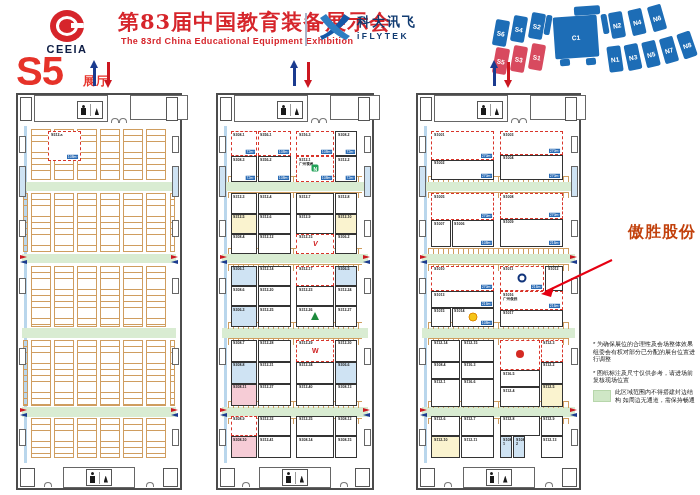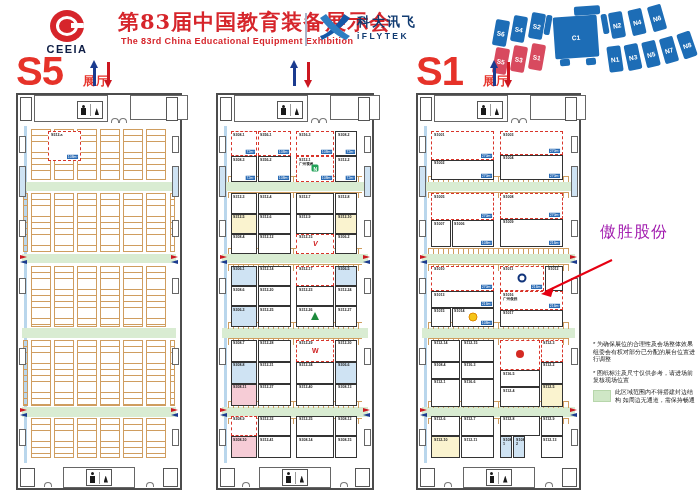--- a/index.html
+++ b/index.html
@@ -77,21 +77,21 @@
       padding:0 1px;transform:scale(.85);transform-origin:100% 100%}
   .lg{position:absolute;left:50%;top:46%;transform:translate(-50%,-50%);z-index:4}
   .lg-seewo{width:7px;height:7px;background:#21a258;border-radius:1.5px;color:#fff;font-size:5px;font-weight:bold;display:flex;align-items:center;justify-content:center}
   .lg-ring{width:9px;height:9px;border:2px solid #10337a;border-radius:50%;background:#fff;box-sizing:border-box}
   .lg-sun{width:9px;height:9px;border-radius:50%;background:#f5c518;border:1px solid #e08a00;box-sizing:border-box}
   .lg-v{color:#cf1f1f;font-style:italic;font-weight:bold;font-size:7px;line-height:7px}
   .lg-tree{width:0;height:0;border-left:4px solid transparent;border-right:4px solid transparent;border-bottom:8px solid #1d8a3c}
   .lg-w{color:#cf1f1f;font-weight:900;font-size:7px;line-height:7px}
   .lg-red{width:8px;height:8px;border-radius:50%;background:#d42a23}
   
-  .callout{position:absolute;left:600px;top:222px;width:96px;text-align:left;color:#a21caf;font-weight:400;z-index:9}
+  .callout{position:absolute;left:600px;top:222px;width:96px;text-align:right;color:#c2410c;font-weight:700;z-index:9}
   .callout .c1{font-size:16px;letter-spacing:1px}
   .callout .c2{font-size:19px}
   #arrowsvg{position:absolute;left:0;top:0;z-index:8;pointer-events:none}
   .notes{position:absolute;left:593px;top:341px;width:105px;font-size:6px;line-height:7.5px;color:#222}
   .note{margin-bottom:6px}
   .legend{position:absolute;left:593px;top:389px;width:105px;display:flex;gap:4px;font-size:6px;line-height:7.5px;color:#222}
   .sw{flex:0 0 16px;height:10px;background:#cfe7c6;border:.5px solid #b7d6ab;margin-top:1px}
 </style>
 </head>
 <body>
@@ -513,21 +513,20 @@
         </div>
       <div class="door" style="right:24px;bottom:1px">
           <i></i>
         </div>
       <div class="corner br"></div>
     </div>
   </div>
 </section>
 
 <section class="hall" id="hallS1" style="left:416px;width:165px">
-  <div class="hname"><span>S1</span><span class="hsub">展厅</span></div>
   <div class="entry">
     <div class="arrow up">
         <div class="head"></div>
         <div class="stem"></div>
       </div>
     <div class="arrow down">
         <div class="head"></div>
         <div class="stem"></div>
       </div>
   </div>

